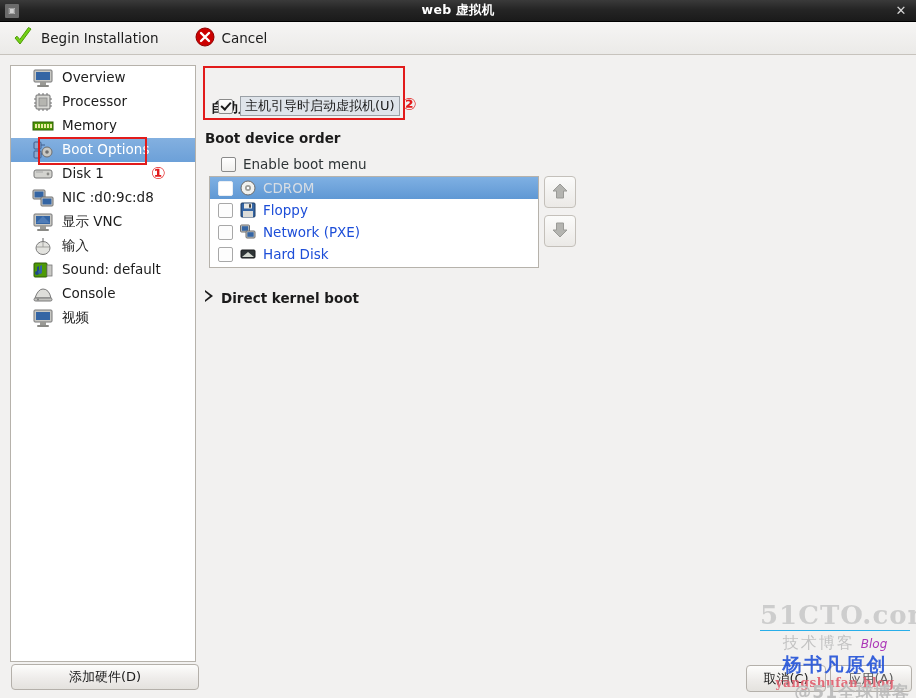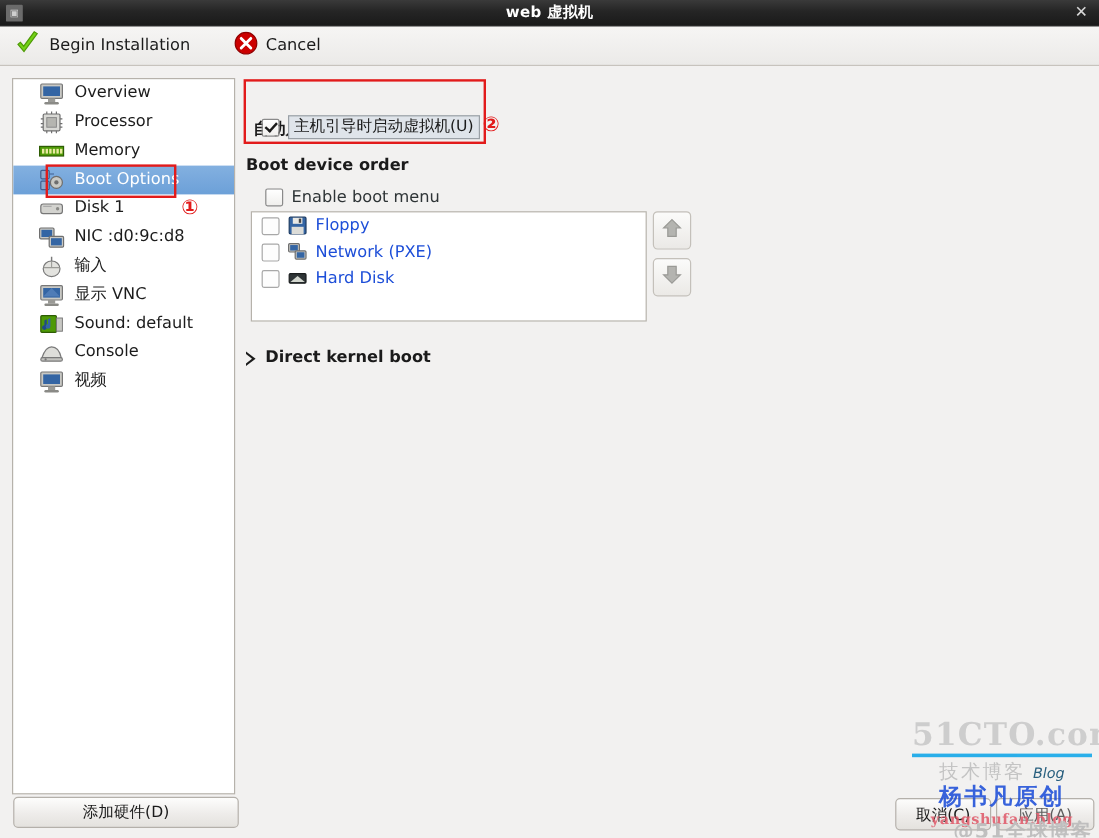--- a/index.html
+++ b/index.html
@@ -253,21 +253,21 @@
     background: linear-gradient(to bottom,#fbfbfa,#ebe9e6);
     display: flex; align-items: center; justify-content: center;
     cursor: pointer;
   }
 
   .dkb {
     position: absolute;
     left: 8px;
     top: 236px;
     display: flex;
-    align-items: flex-end;
+    align-items: flex-start;
     gap: 8px;
     cursor: pointer;
   }
   .expander-hollow {
     width: 9px; height: 13px;
     position: relative;
   }
   .expander-hollow::before {
     content:"";
     position:absolute; left:1px; top:0;
@@ -334,26 +334,26 @@
     font-weight: bold;
     color: #c9c9c9;
     letter-spacing: 1px;
     line-height: 1;
   }
   .wm-mid {
     display: flex;
     align-items: baseline;
     justify-content: center;
     gap: 6px;
-    border-top: 3px solid #0ea5e9;
+    border-top: 1px solid #0ea5e9;
     margin-top: 2px;
     padding-top: 2px;
   }
   .wm-cn { font-size: 16px; color: #bdbdbd; letter-spacing: 2px; }
-  .wm-blog { font-size: 12px; color: #0c4a6e; font-style: italic; }
+  .wm-blog { font-size: 12px; color: #a21caf; font-style: italic; }
   .wm-red {
     font-family: "DejaVu Serif", "Liberation Serif", serif;
     font-size: 19px;
     font-weight: bold;
     color: #1d4ed8;
     letter-spacing: 2px;
     line-height: 1.15;
   }
   .wm-url {
     font-family: "DejaVu Serif", "Liberation Serif", serif;
@@ -485,45 +485,45 @@
           <rect x="9" y="9" width="12" height="9" rx="1" fill="#c8c8c4" stroke="#6f6f6f" stroke-width="1"></rect>
           <rect x="10.5" y="10.5" width="9" height="6" fill="#3465a4"></rect>
         </svg>
       </span>
       <span class="s-label">NIC :d0:9c:d8</span>
     </div>
 
     <div class="side-item">
       <span class="ico">
         <svg width="22" height="20" viewBox="0 0 22 20">
-          <ellipse cx="11" cy="12" rx="7" ry="6.5" fill="#e3e3df" stroke="#7a7a7a" stroke-width="1"></ellipse>
-          <path d="M11 6 V2" stroke="#7a7a7a" stroke-width="1.2"></path>
-          <path d="M4.5 11 H17.5" stroke="#9b9b97" stroke-width="0.9"></path>
-          <path d="M11 6 V11" stroke="#9b9b97" stroke-width="0.9"></path>
-        </svg>
-      </span>
-      <span class="s-label">输入</span>
-    </div>
-
-    <div class="side-item">
-      <span class="ico">
-        <svg width="22" height="20" viewBox="0 0 22 20">
           <rect x="2" y="2" width="18" height="12" rx="1" fill="#c8c8c4" stroke="#777" stroke-width="1"></rect>
           <rect x="4" y="4" width="14" height="8" fill="#3465a4"></rect>
           <path d="M4 11 L11 4 L18 11 Z" fill="#5b86bf" opacity="0.7"></path>
           <rect x="8" y="14" width="6" height="3" fill="#9a9a96"></rect>
           <rect x="5" y="17" width="12" height="2" rx="1" fill="#8a8a86"></rect>
         </svg>
       </span>
       <span class="s-label">显示 VNC</span>
     </div>
 
     <div class="side-item">
       <span class="ico">
         <svg width="22" height="20" viewBox="0 0 22 20">
+          <ellipse cx="11" cy="12" rx="7" ry="6.5" fill="#e3e3df" stroke="#7a7a7a" stroke-width="1"></ellipse>
+          <path d="M11 6 V2" stroke="#7a7a7a" stroke-width="1.2"></path>
+          <path d="M4.5 11 H17.5" stroke="#9b9b97" stroke-width="0.9"></path>
+          <path d="M11 6 V11" stroke="#9b9b97" stroke-width="0.9"></path>
+        </svg>
+      </span>
+      <span class="s-label">输入</span>
+    </div>
+
+    <div class="side-item">
+      <span class="ico">
+        <svg width="22" height="20" viewBox="0 0 22 20">
           <rect x="2" y="3" width="13" height="14" rx="1" fill="#4e9a06" stroke="#2e5c04" stroke-width="1"></rect>
           <path d="M7 6 V13 a2 2 0 1 1 -2 -2 V7 Z" fill="#204a87"></path>
           <path d="M10 5 V12 a2 2 0 1 1 -2 -2 V6 Z" fill="#3465a4"></path>
           <rect x="15" y="5" width="5" height="11" fill="#c8c8c4" stroke="#777" stroke-width="0.8"></rect>
         </svg>
       </span>
       <span class="s-label">Sound: default</span>
     </div>
 
     <div class="side-item">
@@ -564,20 +564,31 @@
     <span class="annot" style="left:206px; top:42px;">②</span>
 
     <div class="section-title boot-order-title">Boot device order</div>
 
     <div class="chk-row enable-menu-row">
       <span class="chk"></span>
       <span class="lbl">Enable boot menu</span>
     </div>
 
     <div class="dev-list">
+      <div class="dev-row selected">
+        <span class="dev-chk"></span>
+        <span class="dev-ico">
+          <svg width="16" height="16" viewBox="0 0 16 16">
+            <circle cx="8" cy="8" r="7" fill="#f1f1ee" stroke="#6a6a6a" stroke-width="1"></circle>
+            <circle cx="8" cy="8" r="3" fill="#9a9a96"></circle>
+            <circle cx="8" cy="8" r="1.3" fill="#ffffff"></circle>
+          </svg>
+        </span>
+        <span>CDROM</span>
+      </div>
 
       <div class="dev-row">
         <span class="dev-chk"></span>
         <span class="dev-ico">
           <svg width="16" height="16" viewBox="0 0 16 16">
             <rect x="1" y="1" width="14" height="14" rx="1" fill="#3465a4" stroke="#1e3c63" stroke-width="1"></rect>
             <rect x="4" y="1.5" width="8" height="5" fill="#e8e8e4"></rect>
             <rect x="9" y="2.2" width="2" height="3.5" fill="#444"></rect>
             <rect x="3" y="9" width="10" height="6" fill="#dcdcd8"></rect>
           </svg>

